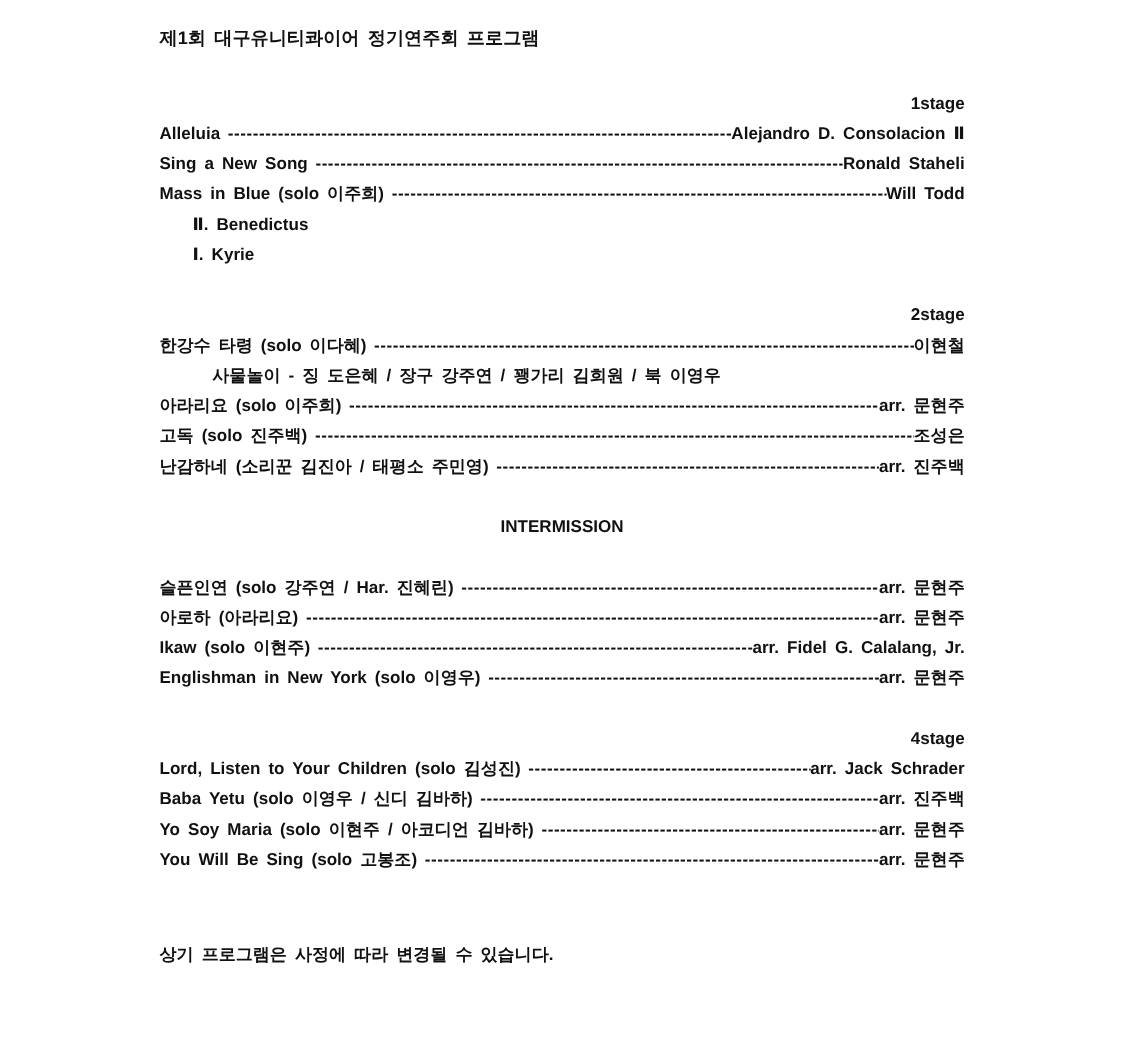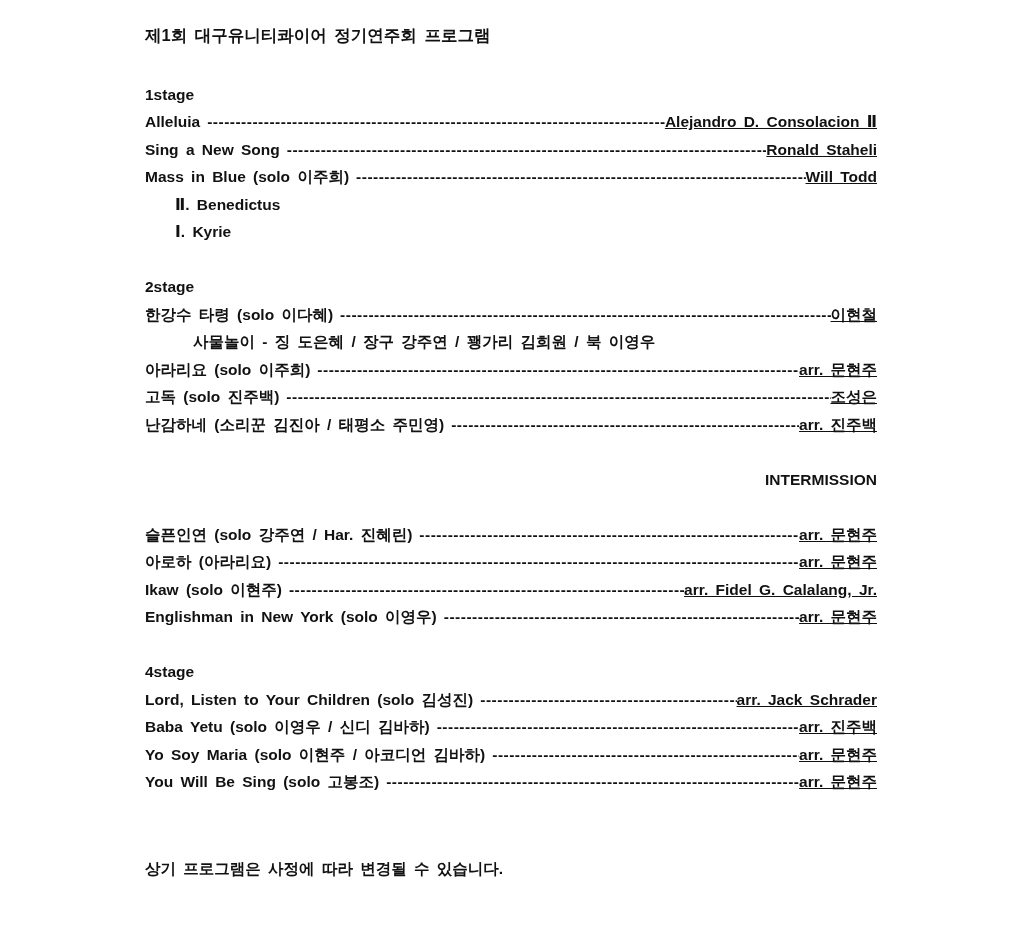--- a/index.html
+++ b/index.html
@@ -31,20 +31,21 @@
     line-height: 27.5px;
   }
   .block {
     margin-top: 27.5px;
   }
   #blocks .block:first-child {
     margin-top: 0;
   }
   .stage-label {
     line-height: 27.5px;
+    text-align: right;
   }
   .song-line {
     display: flex;
     align-items: flex-start;
     line-height: 27.5px;
   }
   .song-title {
     white-space: nowrap;
     flex: 0 0 auto;
   }
@@ -53,32 +54,31 @@
     min-width: 16px;
     overflow: hidden;
     white-space: nowrap;
     padding: 0 7px;
     letter-spacing: 0.5px;
     word-spacing: 0;
   }
   .composer {
     white-space: nowrap;
     flex: 0 0 auto;
-    text-decoration: underline;
   }
   .movement {
     padding-left: 30px;
     line-height: 27.5px;
   }
   .subline {
     padding-left: 48px;
     line-height: 27.5px;
   }
   .intermission {
-    text-align: right;
+    text-align: center;
   }
   .intermission-label {
     line-height: 27.5px;
   }
   .footer-note {
     margin: 59px 0 0 0;
     line-height: 27.5px;
   }
 </style>
 </head>

